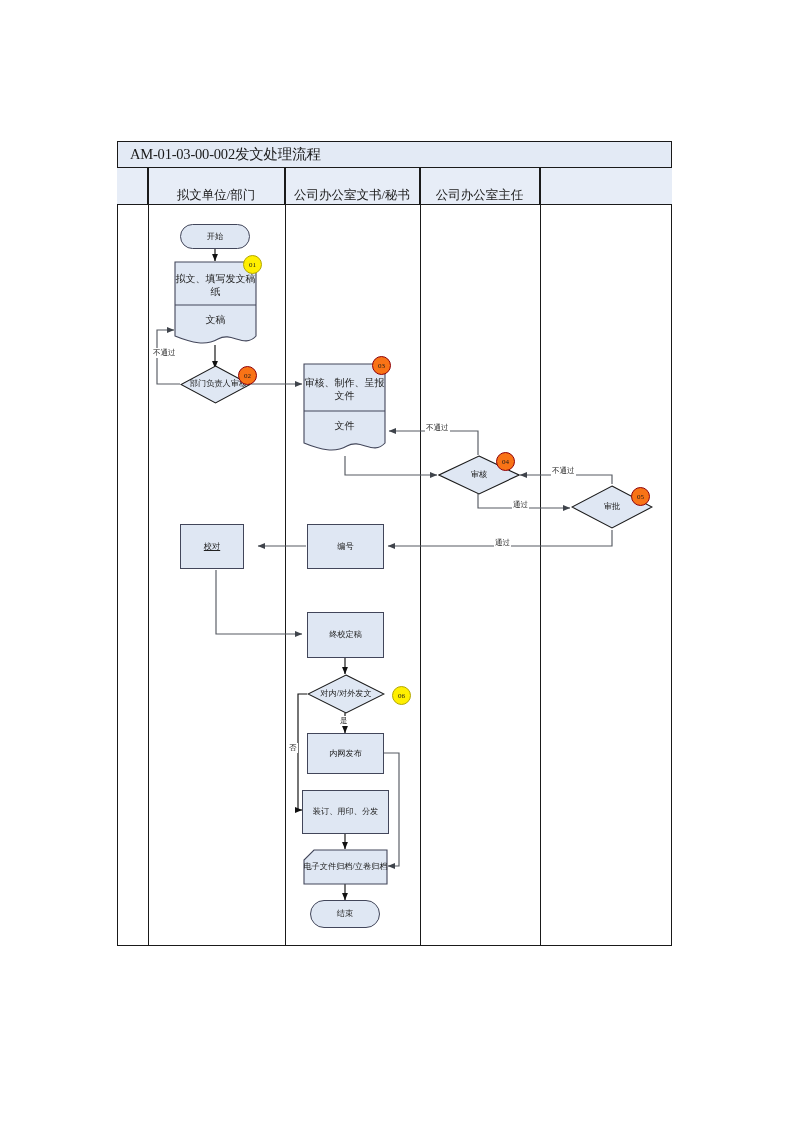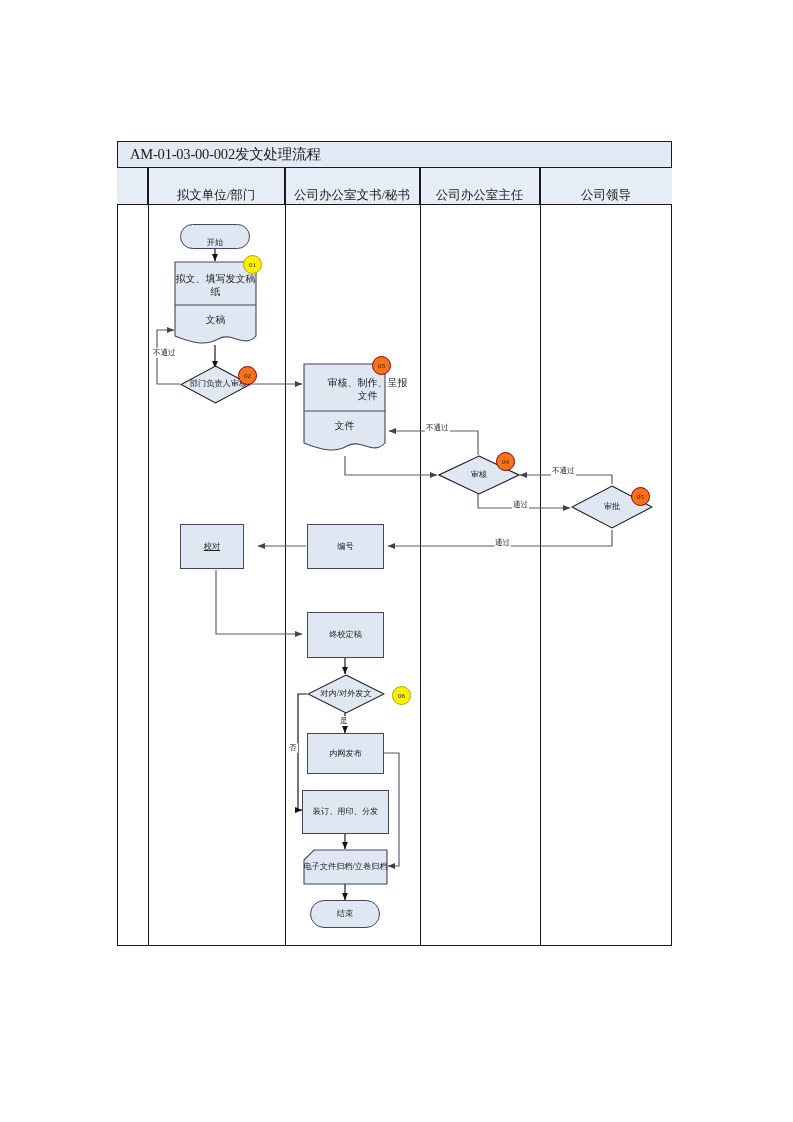--- a/index.html
+++ b/index.html
@@ -191,23 +191,20 @@
       <span></span>
     </div>
     <div class="hdr-cell hdr-c1">
       <span>拟文单位/部门</span>
     </div>
     <div class="hdr-cell hdr-c2">
       <span>公司办公室文书/秘书</span>
     </div>
     <div class="hdr-cell hdr-c3">
       <span>公司办公室主任</span>
-    </div>
-    <div class="hdr-cell hdr-c4">
-      <span>公司领导</span>
     </div>
   </div>
 
   <div class="lane-sep" style="left:148px;"></div>
   <div class="lane-sep" style="left:285px;"></div>
   <div class="lane-sep" style="left:420px;"></div>
   <div class="lane-sep" style="left:540px;"></div>
 
   <svg class="conn">
     <defs>
@@ -249,21 +246,21 @@
       <path d="M307,694 L298,694 L298,810 L302,810" marker-end="url(#arrb)" stroke="#111111"></path>
 
       <path d="M384,753 L399,753 L399,866 L388,866" marker-end="url(#arr)"></path>
 
       <path d="M345,834 L345,849" stroke="#111111" marker-end="url(#arrb)"></path>
 
       <path d="M345,884 L345,900" stroke="#111111" marker-end="url(#arrb)"></path>
     </g>
   </svg>
 
-  <div class="node terminator" style="left:180px; top:224px; width:70px; height:25px;align-items:flex-end;">
+  <div class="node terminator" style="left:180px; top:224px; width:70px; height:25px;">
     <span>开始</span>
   </div>
 
   <div class="docshape" style="left:174px; top:261px; width:83px; height:86px;">
     <svg width="83" height="86" viewBox="0 0 83 86">
       <path d="M1,1 L82,1 L82,75 C70,88 58,70 44,78 C32,85 18,82 1,75 Z" fill="#dfe7f3" stroke="#42465a" stroke-width="1.1"></path>
       <line x1="1" y1="44" x2="82" y2="44" stroke="#42465a" stroke-width="1.1"></line>
     </svg>
     <div class="doc-top-label" style="top:6px; height:36px;">
       <span>拟文、填写发文稿纸</span>
@@ -286,21 +283,21 @@
   </div>
   <div class="marker red" style="left:238px; top:366px;">
     <span>02</span>
   </div>
 
   <div class="docshape" style="left:303px; top:363px; width:83px; height:93px;">
     <svg width="83" height="93" viewBox="0 0 83 93">
       <path d="M1,1 L82,1 L82,80 C70,93 58,75 44,83 C32,90 18,87 1,80 Z" fill="#dfe7f3" stroke="#42465a" stroke-width="1.1"></path>
       <line x1="1" y1="48" x2="82" y2="48" stroke="#42465a" stroke-width="1.1"></line>
     </svg>
-    <div class="doc-top-label" style="top:6px; height:40px;padding-left:23px;">
+    <div class="doc-top-label" style="top:6px; height:40px;">
       <span>审核、制作、呈报文件</span>
     </div>
     <div class="doc-bot-label" style="top:52px; height:22px;">
       <span>文件</span>
     </div>
   </div>
   <div class="marker red" style="left:372px; top:356px;">
     <span>03</span>
   </div>
 

